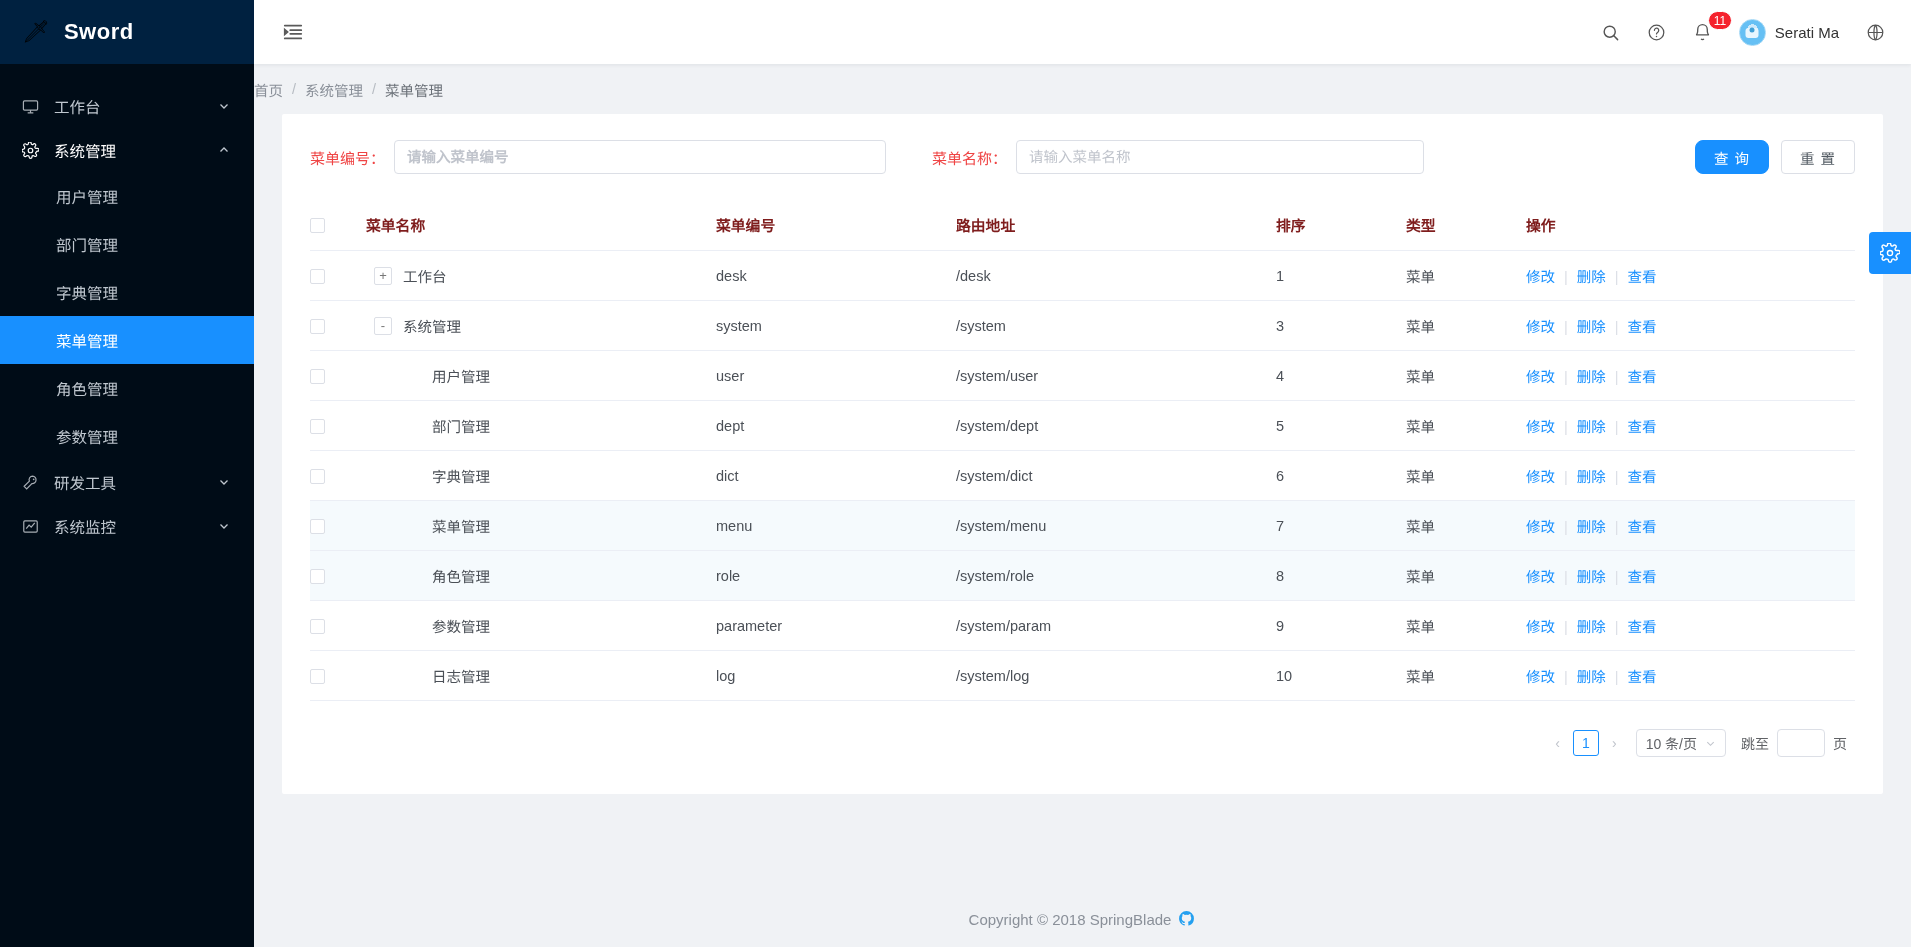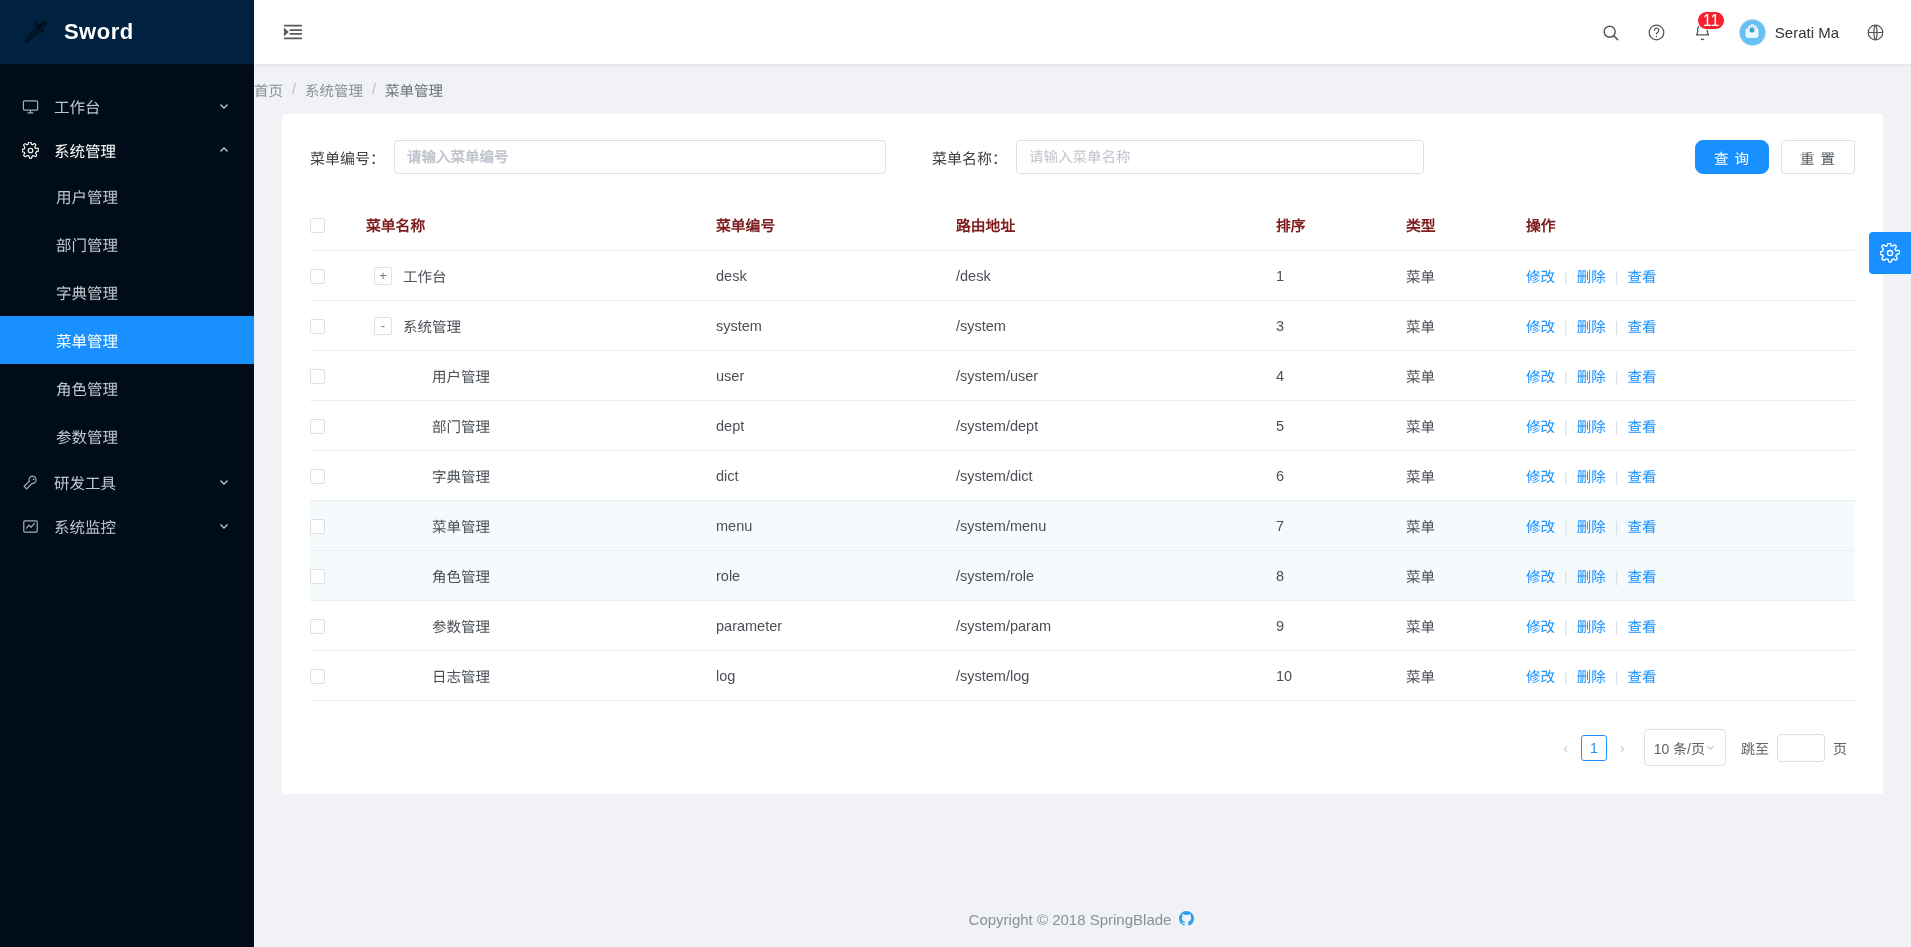--- a/index.html
+++ b/index.html
@@ -57,23 +57,23 @@
     display: flex; align-items: center; justify-content: space-between;
     padding: 0 26px 0 28px;
     box-shadow: 0 1px 4px rgba(0,21,41,.08);
     position: relative; z-index: 5;
   }
   .fold-btn { width: 24px; height: 24px; cursor: pointer; color: #5a5a5a; display:flex; align-items:center; }
   .top-right { display: flex; align-items: center; gap: 26px; }
   .top-ico { width: 20px; height: 20px; color: #555; cursor: pointer; display:flex; align-items:center; justify-content:center; position: relative; }
   .bell-wrap { position: relative; }
   .badge {
-    position: absolute; top: -11px; left: 4px;
+    position: absolute; top: -11px; left: 15px;
     min-width: 22px; height: 19px; padding: 0 5px;
-    background: #f5222d; color: #fff; font-size: 16px;
+    background: #f5222d; color: #fff; font-size: 12px;
     border-radius: 10px; display: flex; align-items: center; justify-content: center;
     border: 1px solid #fff; font-weight: 500;
   }
   .user { display: flex; align-items: center; gap: 9px; cursor: pointer; }
   .avatar {
     width: 27px; height: 27px; border-radius: 50%;
     background: radial-gradient(circle at 50% 38%, #cde9fb 0 26%, #66c0f4 27% 100%);
     border: 1px solid #9fd6f5; position: relative; overflow: hidden;
   }
   .avatar::before{
@@ -96,21 +96,21 @@
 
   .content-wrap { flex: 1; overflow: hidden; padding: 0 28px 0 28px; position: relative; }
   .card {
     background: #fff; border-radius: 2px;
     padding: 26px 28px 22px 28px; min-height: 680px;
   }
 
   
   .filter-row { display: flex; align-items: center; position: relative; }
   .f-field { display: flex; align-items: center; }
-  .f-label { font-size: 15px; color: #404040; white-space: nowrap; }
+  .f-label { font-size: 15px; color: #ef4444; white-space: nowrap; }
   .f-input {
     height: 34px; border: 1px solid #dcdfe6; border-radius: 4px;
     background: #fff; padding: 0 12px; font-size: 14.5px; color: #333;
     font-family: inherit; outline: none; margin-left: 9px;
   }
   .f-input::placeholder { color: #c0c4cc; }
   #input-code { width: 492px; font-weight: bold; }
   #input-name { width: 408px; }
   .f-gap { width: 46px; }
   .filter-actions { position: absolute; right: 0; display: flex; gap: 12px; }
@@ -164,22 +164,22 @@
     display: flex; align-items: center; justify-content: flex-end;
     gap: 9px; margin-top: 28px; padding-right: 8px;
   }
   .pg-arrow { color: #c0c4cc; font-size: 14px; cursor: pointer; padding: 0 4px; }
   .pg-num {
     min-width: 26px; height: 26px; border: 1px solid #1890ff; border-radius: 3px;
     color: #1890ff; font-size: 14px; display: flex; align-items: center;
     justify-content: center; cursor: pointer; background: #fff;
   }
   .pg-size {
-    height: 37px; border: 1px solid #dcdfe6; border-radius: 4px; background: #fff;
-    display: flex; align-items: center; gap: 0; padding: 0 9px;
+    height: 28px; border: 1px solid #dcdfe6; border-radius: 4px; background: #fff;
+    display: flex; align-items: center; gap: 8px; padding: 0 9px;
     font-size: 14px; color: #606266; cursor: pointer; margin-left: 6px;
   }
   .pg-jump { display: flex; align-items: center; gap: 8px; font-size: 14px; color: #606266; margin-left: 6px; }
   .pg-jump-input {
     width: 48px; height: 28px; border: 1px solid #dcdfe6; border-radius: 4px;
     background: #fff; font-family: inherit; font-size: 14px; text-align: center; outline: none;
   }
 
   .footer {
     height: 56px; flex: 0 0 56px; display: flex; align-items: center;

